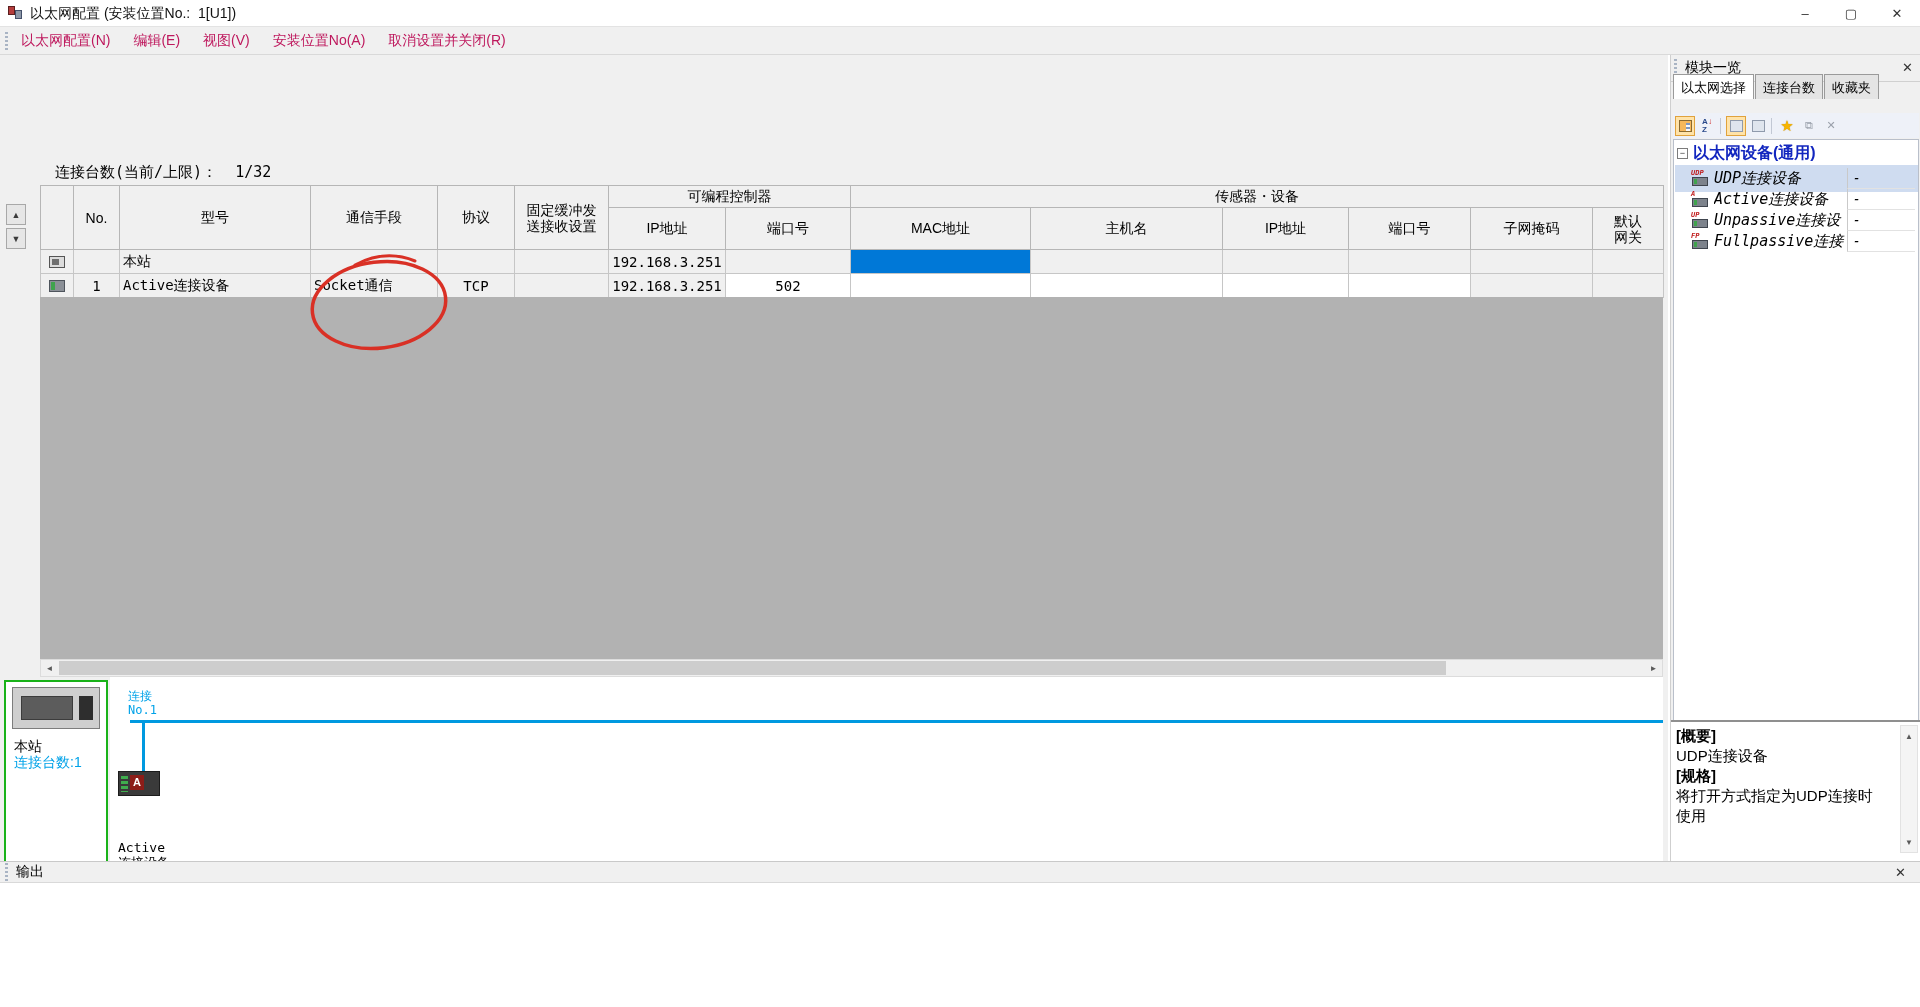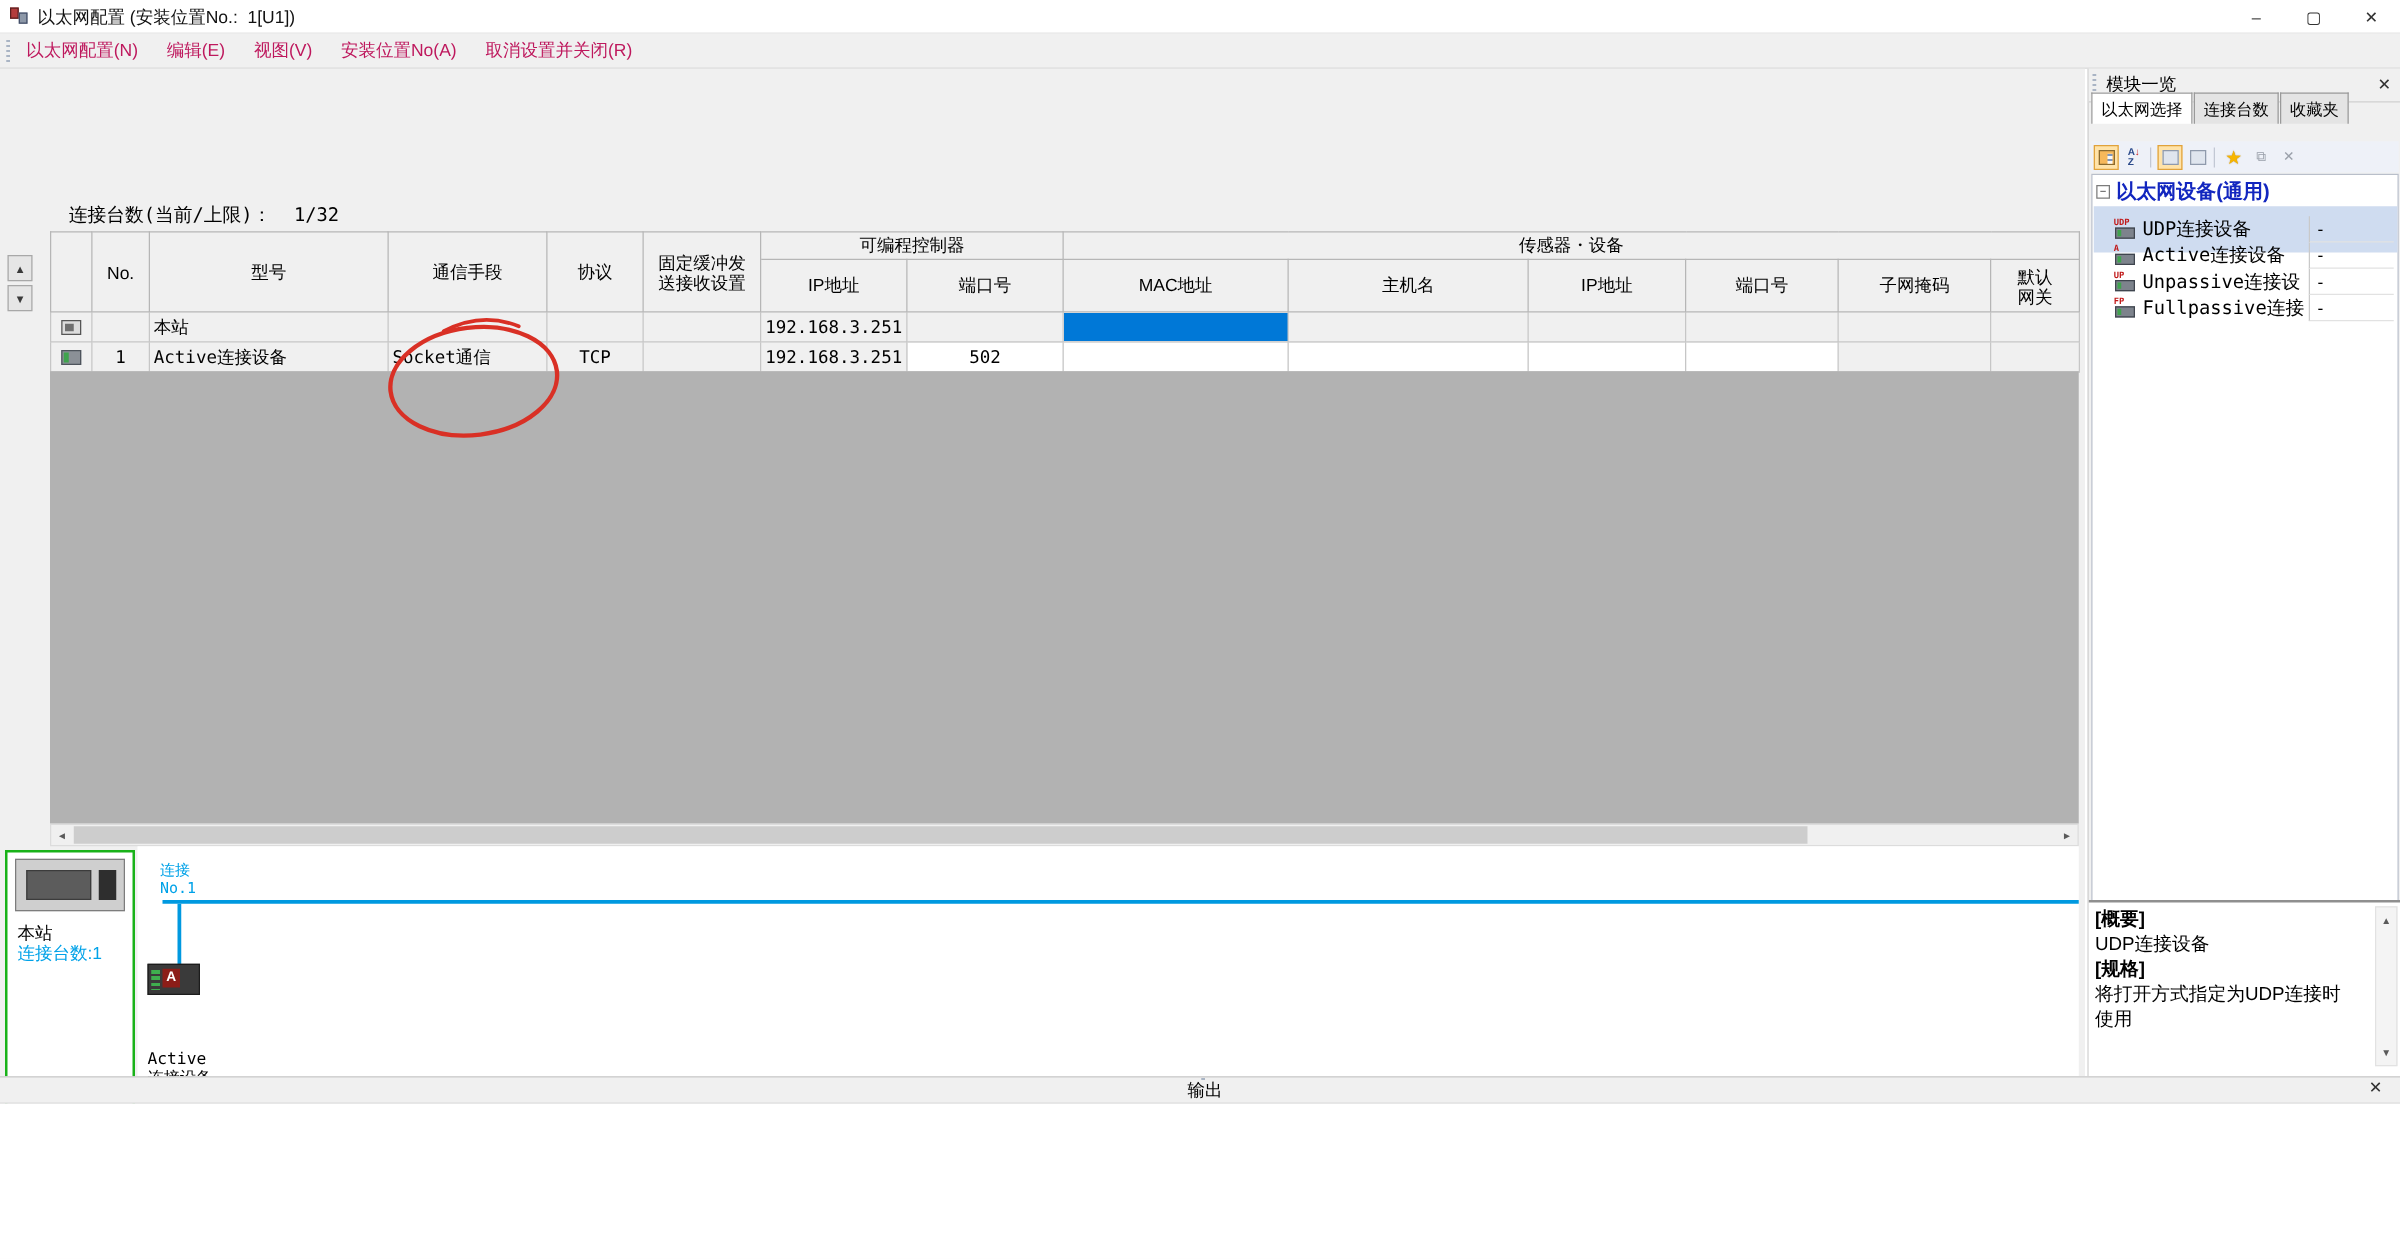--- a/index.html
+++ b/index.html
@@ -88,36 +88,36 @@
   .icon-grid::after { content:""; display:block; margin:2px 1px 0 6px; height:8px; background:repeating-linear-gradient(to bottom,#7d97c0 0 2px,#f9f9f9 2px 4px); }
   .icon-az { font-size:8px; font-weight:bold; line-height:8px; color:#2b4a8b; }
   .icon-az .arrow { color:#cc2222; }
   .icon-tree { width:13px; height:12px; background:#dfe5ee; border:1px solid #8f9aac; }
   .icon-star { color:#f7b500; font-size:15px; text-shadow:0 0 1px #a87600; }
   .tb-icon.disabled { color:#9aa0aa; }
   .sp-tree { position:absolute; left:2px; top:84px; width:246px; height:634px; background:#ffffff; border:1px solid #b9bfca; }
   .tree-root { position:absolute; left:3px; top:3px; display:flex; align-items:center; }
   .expander { width:11px; height:11px; border:1px solid #7c7c7c; background:#fff; font-size:9px; line-height:9px; text-align:center; color:#333; margin-right:5px; }
   .tree-root-label { font-size:16px; font-weight:bold; color:#1226bf; white-space:nowrap; }
-  .tree-item { position:absolute; left:1px; width:243px; height:37px; display:flex; align-items:center; }
+  .tree-item { position:absolute; left:1px; width:243px; height:27px; display:flex; align-items:center;font-style:italic; }
   .tree-item.selected { background:#cfdcf0; }
   .mod-icon { position:relative; width:20px; height:17px; margin-left:16px; flex:none; }
   .mod-tag { position:absolute; left:0; top:-1px; font-size:7px; font-weight:bold; color:#c01818; font-family:"DejaVu Sans Mono", monospace; }
   .mod-body { position:absolute; left:1px; top:7px; width:16px; height:9px; background:#7d838c; border:1px solid #3f454e; }
   .mod-body::after { content:""; position:absolute; left:1px; top:1px; width:3px; height:5px; background:#3fa34d; }
   .tree-item-label { font-size:15px; margin-left:3px; white-space:nowrap; overflow:hidden; width:133px; font-family:"DejaVu Sans Mono", monospace; }
   .tree-item-value { width:68px; border-left:1px solid #c9c9c9; border-bottom:1px solid #e2e2e2; height:21px; font-size:14px; padding-left:6px; line-height:20px; }
 
   .sp-info { position:absolute; left:0; top:665px; width:250px; height:155px; background:#ffffff; border-top:2px solid #8f8f8f; border-bottom:1px solid #9a9a9a; }
   .info-text { position:absolute; left:5px; top:4px; font-size:15px; line-height:20px; width:218px; }
   .info-bold { font-weight:bold; }
   .info-scroll { position:absolute; right:3px; top:3px; width:18px; height:128px; background:#f4f4f4; border:1px solid #e2e2e2; }
 
   
-  .outputbar { left:0; top:861px; width:1920px; height:22px; background:#f0f0f0; border-top:1px solid #c9c9c9; border-bottom:1px solid #d9d9d9; display:flex; align-items:center;flex-direction:column; }
+  .outputbar { left:0; top:861px; width:1920px; height:22px; background:#f0f0f0; border-top:1px solid #c9c9c9; border-bottom:1px solid #d9d9d9; display:flex; align-items:center; }
   .output-label { font-size:14px; margin-left:8px; }
   .output-close { position:absolute; right:14px; font-size:13px; color:#333; }
   .outputbody { left:0; top:883px; width:1920px; height:124px; background:#ffffff; }
 </style>
 </head>
 <body>
 
 <div class="abs titlebar">
   <div class="abs app-icon">
       <span class="a1"></span>

